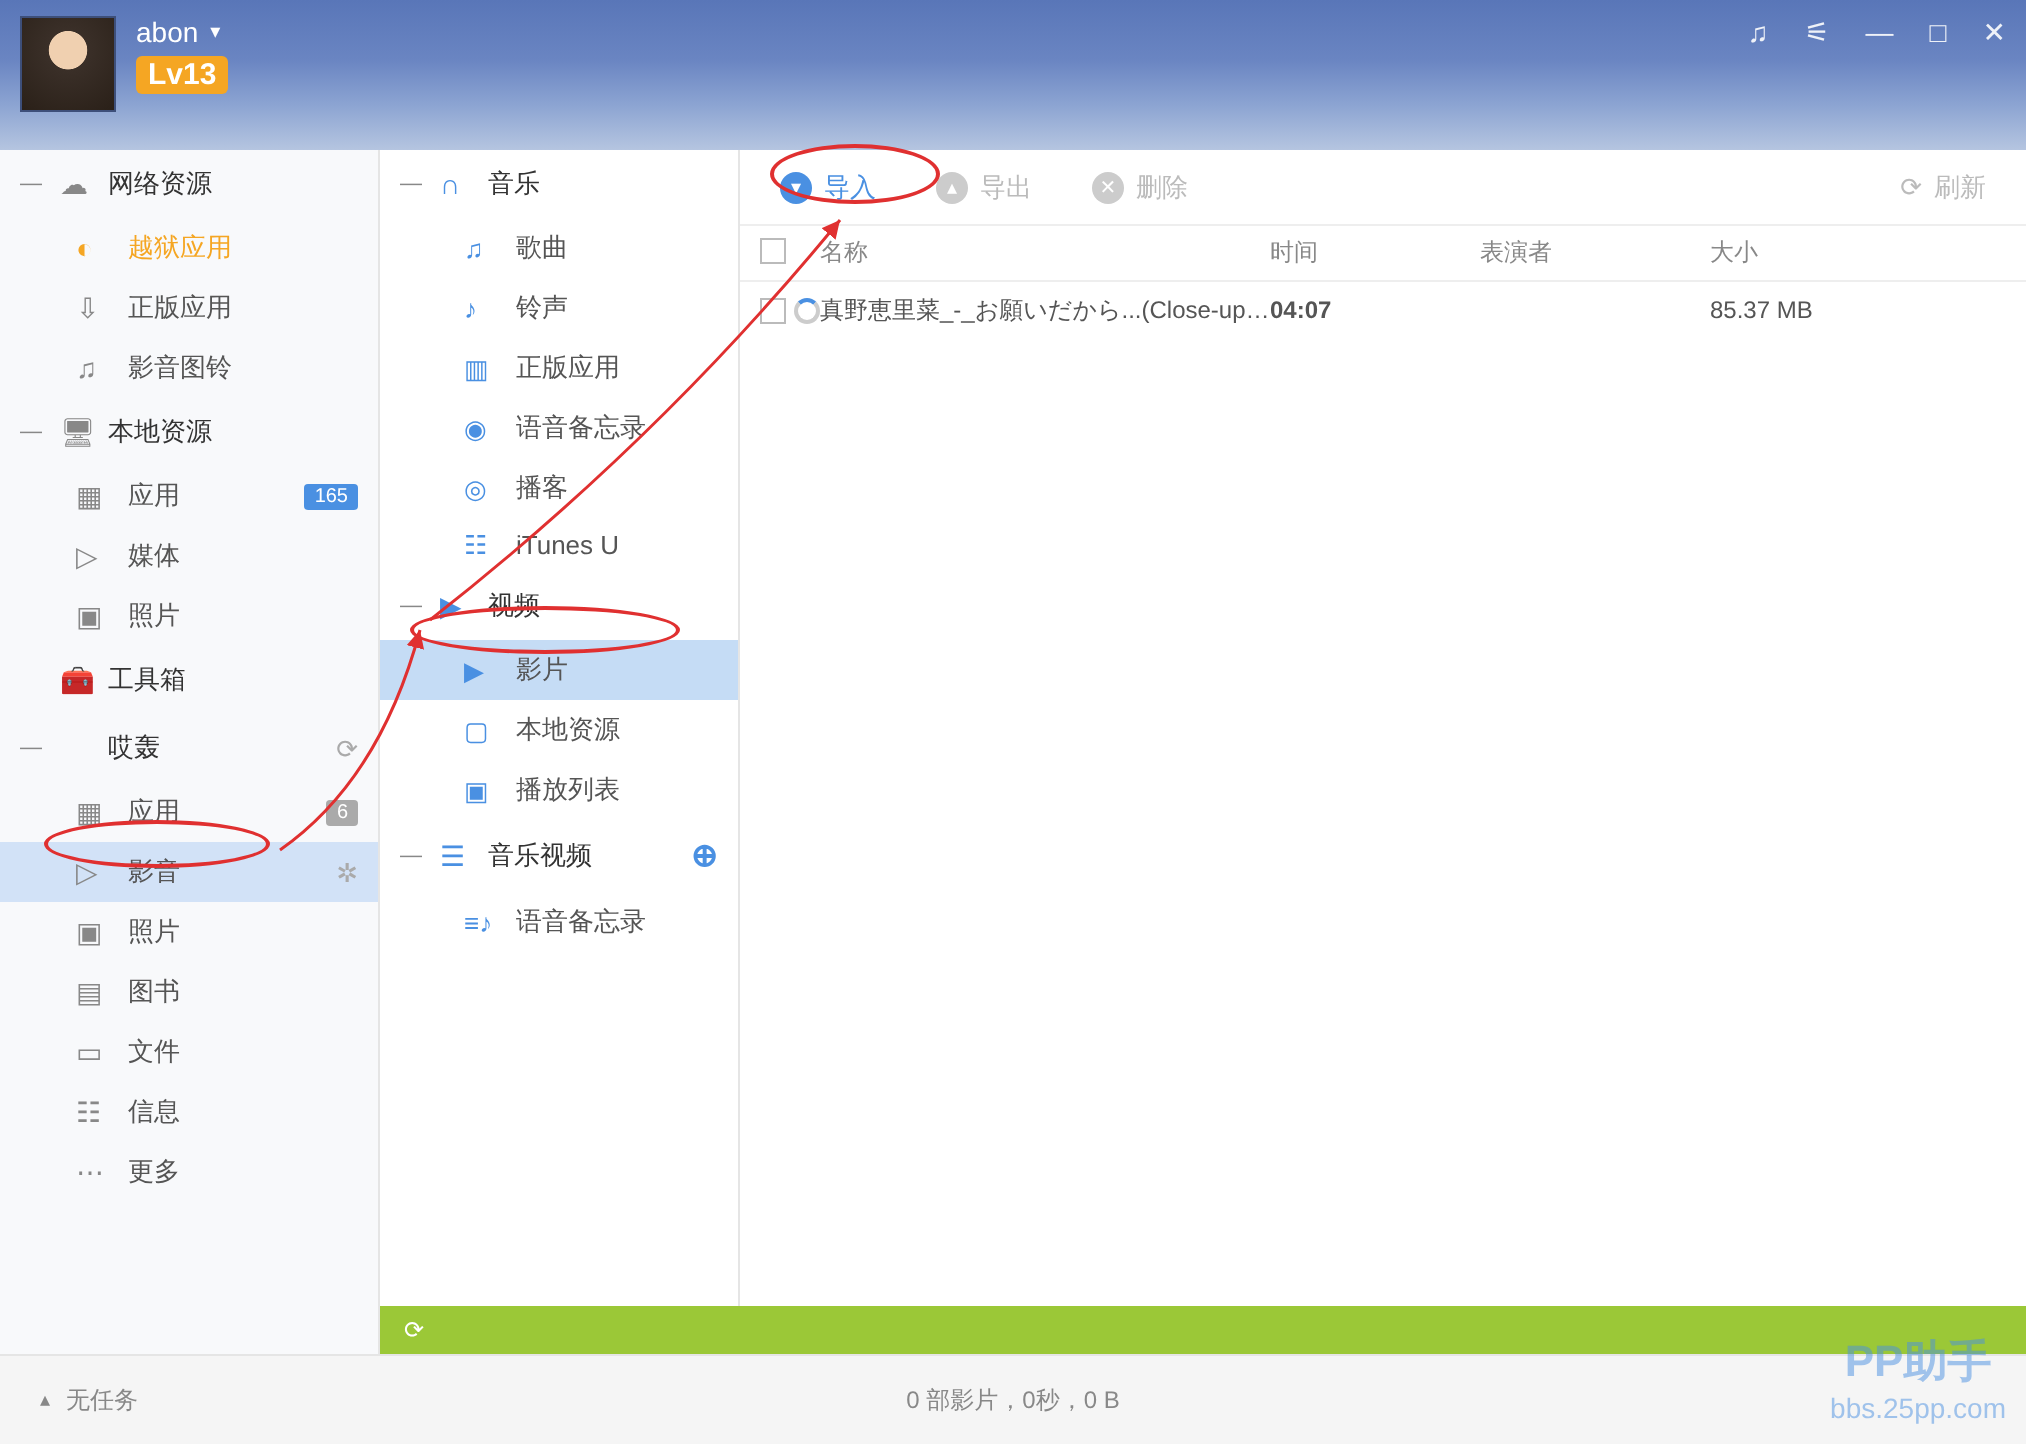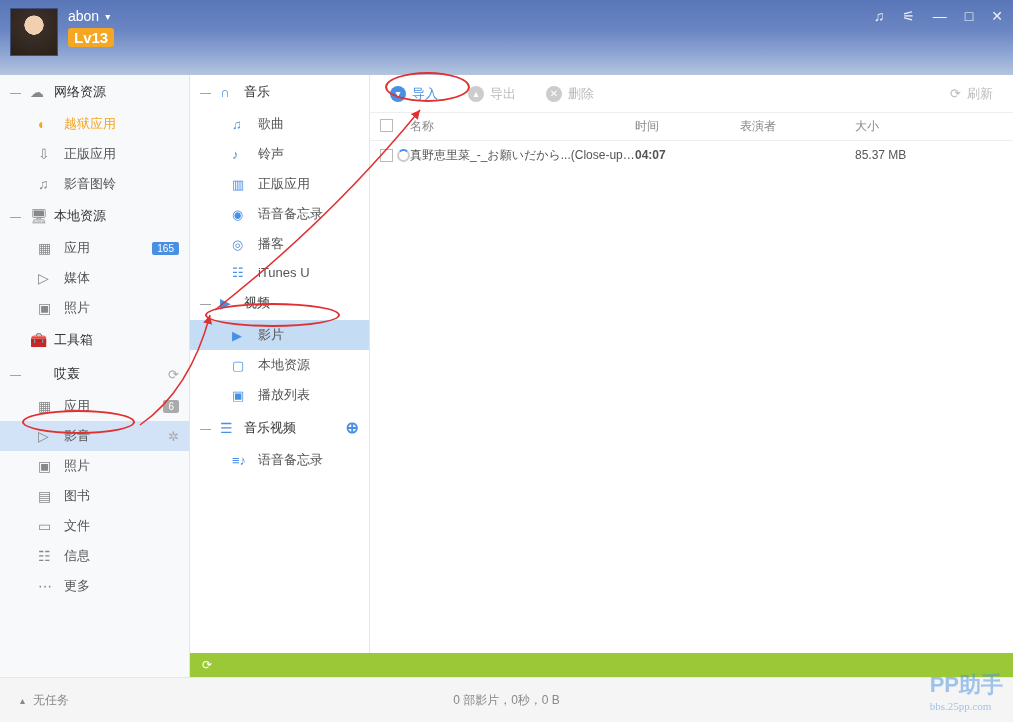--- a/index.html
+++ b/index.html
@@ -58,23 +58,23 @@
 .table-row .col-name { width: 225px; overflow: hidden; text-overflow: ellipsis; white-space: nowrap; }
 .table-row .col-time { width: 105px; font-weight: bold; }
 .table-row .col-artist { width: 115px; }
 .table-row .col-size { width: 100px; }
 .spinner { width: 13px; height: 13px; border: 2px solid #ccc; border-top-color: #4a90e2; border-radius: 50%; display: inline-block; }
 .status-bar { position: absolute; bottom: 45px; left: 190px; right: 0; height: 24px; background: #9bc837; color: #fff; font-size: 12px; display: flex; align-items: center; padding: 0 12px; }
 .bottom-bar { position: absolute; bottom: 0; left: 0; right: 0; height: 45px; background: #f5f5f5; border-top: 1px solid #e5e5e5; display: flex; align-items: center; padding: 0 20px; font-size: 12px; color: #888; }
 .bottom-bar .task { display: flex; align-items: center; gap: 8px; }
 .bottom-bar .task .tri { font-size: 10px; }
 .bottom-bar .center-info { position: absolute; left: 50%; transform: translateX(-50%); }
-.watermark { position: absolute; right: 10px; bottom: 10px; text-align: left; }
+.watermark { position: absolute; right: 10px; bottom: 10px; text-align: center; }
 .watermark .logo { font-size: 22px; font-weight: bold; color: rgba(74,144,226,0.5); }
-.watermark .url { font-size: 11px; color: rgba(74,144,226,0.5); font-family: Liberation Serif, serif; }
+.watermark .url { font-size: 14px; color: rgba(74,144,226,0.5); }
 .cbx { width: 13px; height: 13px; border: 1px solid #bbb; display: inline-block; }
 </style>
 </head>
 <body>
 
 <div class="header">
   <div class="avatar"></div>
   <div class="user-info">
     <div class="user-name">
       <span>abon</span>

